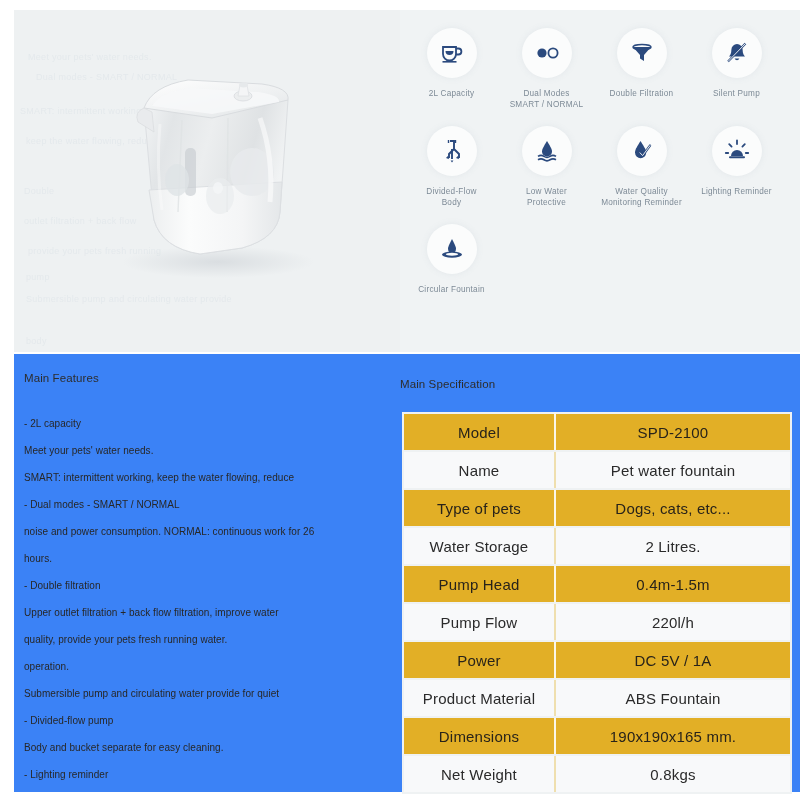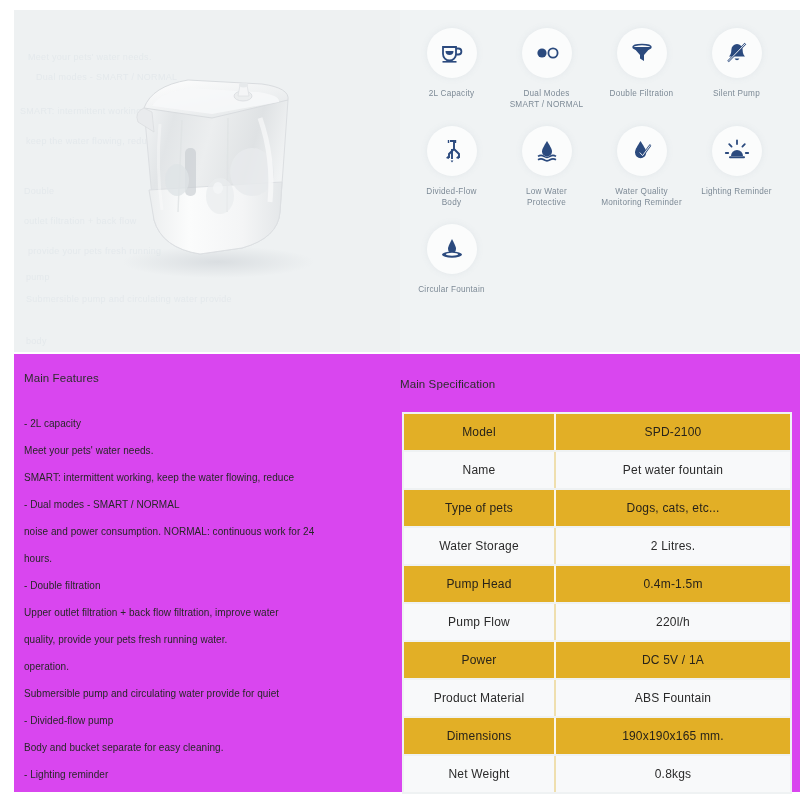--- a/index.html
+++ b/index.html
@@ -113,21 +113,21 @@
   .icon-row-2 { margin-top: 16px; }
   .icon-row-3 { margin-top: 16px; }
 
   
   .bottom-section {
     position: absolute;
     left: 14px;
     top: 354px;
     width: 786px;
     height: 438px;
-    background: #d946ef;
+    background: #3b82f6;
     display: flex;
     flex-direction: row;
   }
 
   .features-text-col {
     position: relative;
     width: 386px;
     flex: none;
     padding: 18px 22px 0 10px;
   }
@@ -163,21 +163,21 @@
     margin-top: 22px;
     margin-left: 2px;
     width: 388px;
     border-collapse: collapse;
     table-layout: fixed;
   }
 
   .spec-table tr { height: 38px; }
 
   .spec-table td {
-    font-size: 12px;
+    font-size: 15px;
     text-align: center;
     vertical-align: middle;
     color: #2a2a2a;
     letter-spacing: 0.2px;
     border: 2px solid #eff2f3;
     padding: 0;
   }
 
   .spec-table td.key { width: 152px; }
   .spec-table td.val { width: 236px; }
@@ -399,21 +399,21 @@
   <div class="bottom-section">
 
     <div class="features-text-col">
       <div class="col-heading">Main Features</div>
 
       <div class="feature-lines">
         <div class="feature-line">- 2L capacity</div>
         <div class="feature-line">Meet your pets' water needs.</div>
         <div class="feature-line">SMART: intermittent working, keep the water flowing, reduce</div>
         <div class="feature-line">- Dual modes - SMART / NORMAL</div>
-        <div class="feature-line">noise and power consumption. NORMAL: continuous work for 24</div>
+        <div class="feature-line">noise and power consumption. NORMAL: continuous work for 26</div>
         <div class="feature-line">hours.</div>
         <div class="feature-line">- Double filtration</div>
         <div class="feature-line">Upper outlet filtration + back flow filtration, improve water</div>
         <div class="feature-line">quality, provide your pets fresh running water.</div>
         <div class="feature-line">operation.</div>
         <div class="feature-line">Submersible pump and circulating water provide for quiet</div>
         <div class="feature-line">- Divided-flow pump</div>
         <div class="feature-line">Body and bucket separate for easy cleaning.</div>
         <div class="feature-line">- Lighting reminder</div>
 

